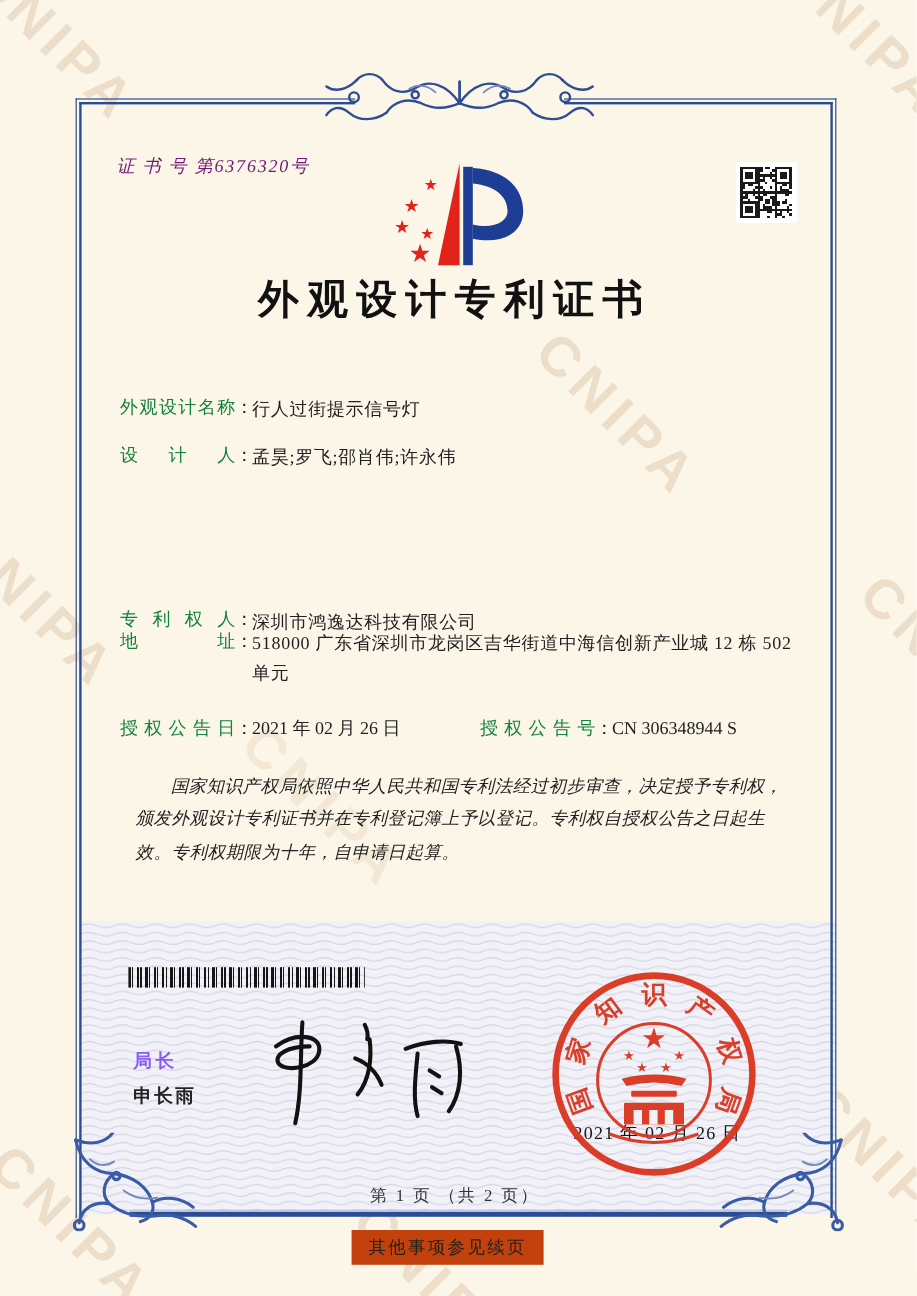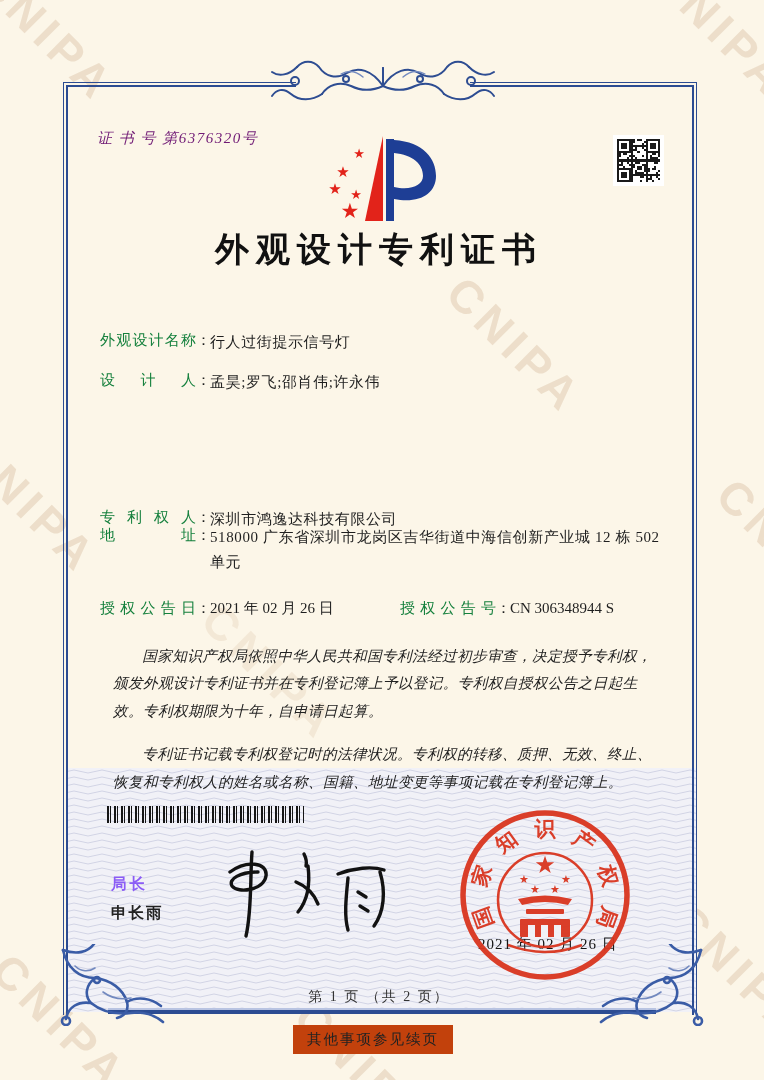--- a/index.html
+++ b/index.html
@@ -443,21 +443,20 @@
     <span>
       <span class="f-label">授权公告日</span><span class="colon">：</span><span>2021 年 02 月 26 日</span>
     </span>
     <span class="grant-right">
       <span class="f-label">授权公告号</span><span class="colon">：</span><span>CN 306348944 S</span>
     </span>
   </div>
 
   <div class="body-text">
     <p>国家知识产权局依照中华人民共和国专利法经过初步审查，决定授予专利权，颁发外观设计专利证书并在专利登记簿上予以登记。专利权自授权公告之日起生效。专利权期限为十年，自申请日起算。</p>
-    <p>专利证书记载专利权登记时的法律状况。专利权的转移、质押、无效、终止、恢复和专利权人的姓名或名称、国籍、地址变更等事项记载在专利登记簿上。</p>
   </div>
 
   <div class="barcode"></div>
 
   <div class="director-title">局长</div>
   <div class="director-name">申长雨</div>
 
   <svg class="signature" viewBox="0 0 200 100">
     <g fill="none" stroke="#121212" stroke-width="3.4" stroke-linecap="round">
       <path d="M42,10 C40,36 42,68 36,94"></path>

